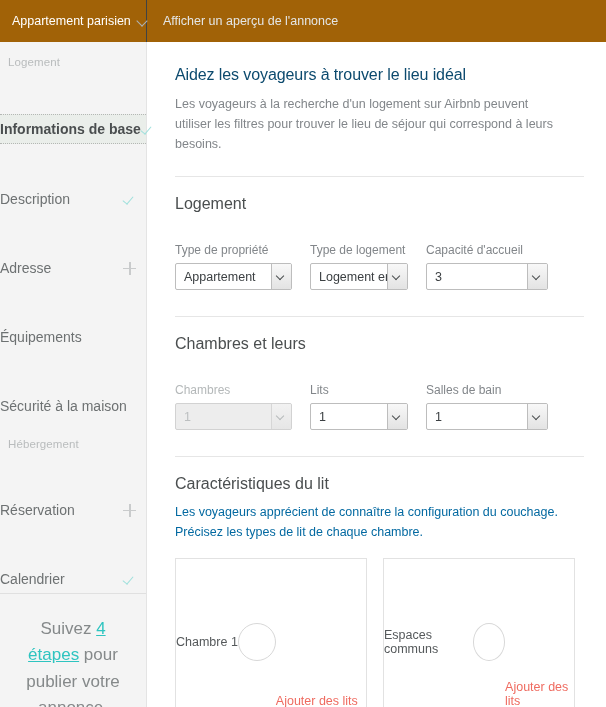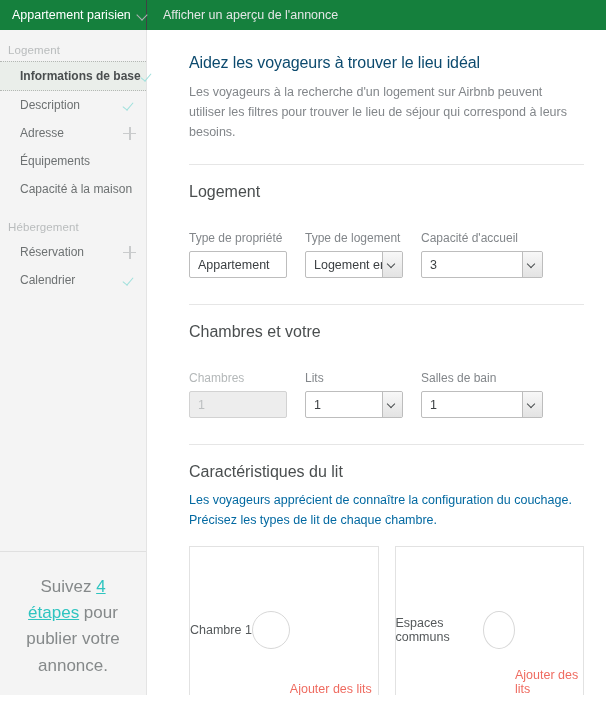--- a/index.html
+++ b/index.html
@@ -11,22 +11,22 @@
     height: 707px;
     background: #ffffff;
     font-family: "Liberation Sans", sans-serif;
     font-size: 13px;
     color: #565a5c;
     overflow: hidden;
   }
 
   
   .topbar {
-    height: 30px;
-    background: #15803d;
+    height: 42px;
+    background: #a16207;
     display: flex;
     align-items: stretch;
     color: #ffffff;
     text-align: right;
   }
   .topbar-listing {
     width: 147px;
     box-sizing: border-box;
     display: flex;
     align-items: center;
@@ -65,21 +65,20 @@
     font-size: 12.5px;
     color: #e4e6e6;
     cursor: pointer;
     white-space: nowrap;
   }
 
   
   .shell {
     display: flex;
     height: 665px;
-    gap: 14px;
   }
 
   
   .sidebar {
     width: 147px;
     box-sizing: border-box;
     background: #f4f4f4;
     border-right: 1px solid #e4e4e4;
     display: flex;
     flex-direction: column;
@@ -92,25 +91,26 @@
   .group-label {
     font-size: 11.5px;
     color: #b9bcbd;
     padding: 6px 0 5px 8px;
     letter-spacing: 0.1px;
   }
   .nav-item {
     display: flex;
     align-items: center;
     justify-content: space-between;
-    padding: 6px 10px 6px 20px;
-    font-size: 12px;
+    padding: 6px 10px 6px 0;
+    font-size: 14px;
     color: #6d7172;
     cursor: pointer;
     min-height: 16px;
+    margin-top: 41px;
   }
   .nav-item.active {
     background: #eaeeea;
     border-top: 1px dotted #b4b7b4;
     border-bottom: 1px dotted #b4b7b4;
     color: #4a4e4f;
     font-weight: bold;
   }
   .nav-label { white-space: nowrap; }
 
@@ -224,21 +224,21 @@
     box-sizing: border-box;
     height: 27px;
     border: 1px solid #bdbdbd;
     background: #ffffff;
     border-radius: 2px;
     display: flex;
     align-items: stretch;
     cursor: pointer;
     overflow: hidden;
   }
-  .select.w1 { width: 98px; flex-direction: column; }
+  .select.w1 { width: 117px; }
   .select.w2 { width: 98px; }
   .select.w3 { width: 122px; }
   .select .sel-value {
     flex: 1 1 auto;
     display: flex;
     align-items: center;
     padding-left: 8px;
     font-size: 12.5px;
     color: #3c4043;
     white-space: nowrap;
@@ -344,21 +344,21 @@
         <span class="icon-plus"></span>
       </div>
 
       <div class="nav-item">
         <span class="nav-label">Équipements</span>
         <span class="icon-spacer"></span>
       </div>
 
 
       <div class="nav-item">
-        <span class="nav-label">Capacité à la maison</span>
+        <span class="nav-label">Sécurité à la maison</span>
         <span class="icon-spacer"></span>
       </div>
 
       <div class="group-label" style="padding-top:18px;">Hébergement</div>
 
       <div class="nav-item">
         <span class="nav-label">Réservation</span>
         <span class="icon-plus"></span>
       </div>
 
@@ -401,21 +401,21 @@
         <div class="field-label">Capacité d'accueil</div>
         <div class="select w3">
           <span class="sel-value">3</span>
           <span class="sel-arrow"></span>
         </div>
       </div>
     </div>
 
     <hr class="divider" style="margin-top:26px;">
 
-    <h2 class="section-title">Chambres et votre</h2>
+    <h2 class="section-title">Chambres et leurs</h2>
     <div class="field-row">
       <div class="field">
         <div class="field-label dim">Chambres</div>
         <div class="select w1 disabled">
           <span class="sel-value">1</span>
           <span class="sel-arrow"></span>
         </div>
       </div>
       <div class="field">
         <div class="field-label">Lits</div>

